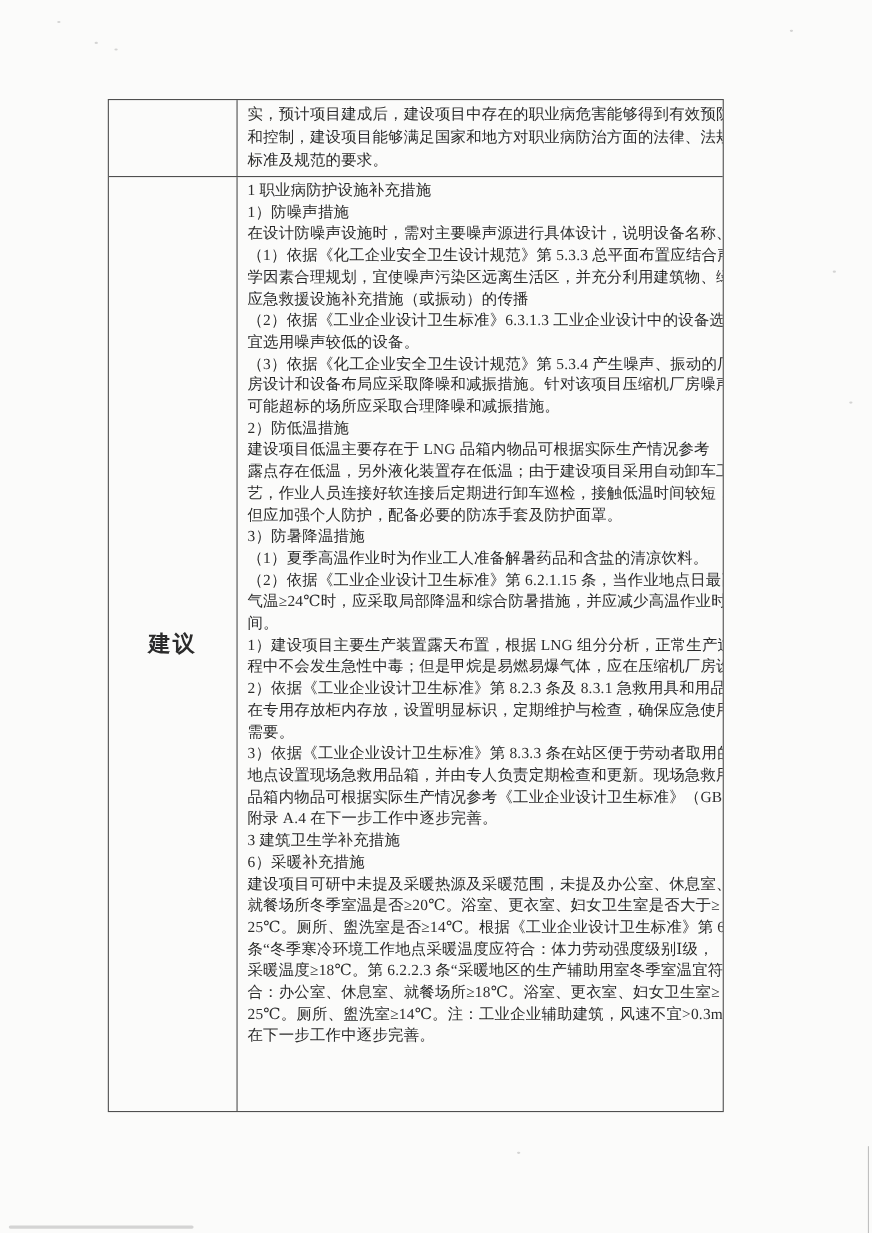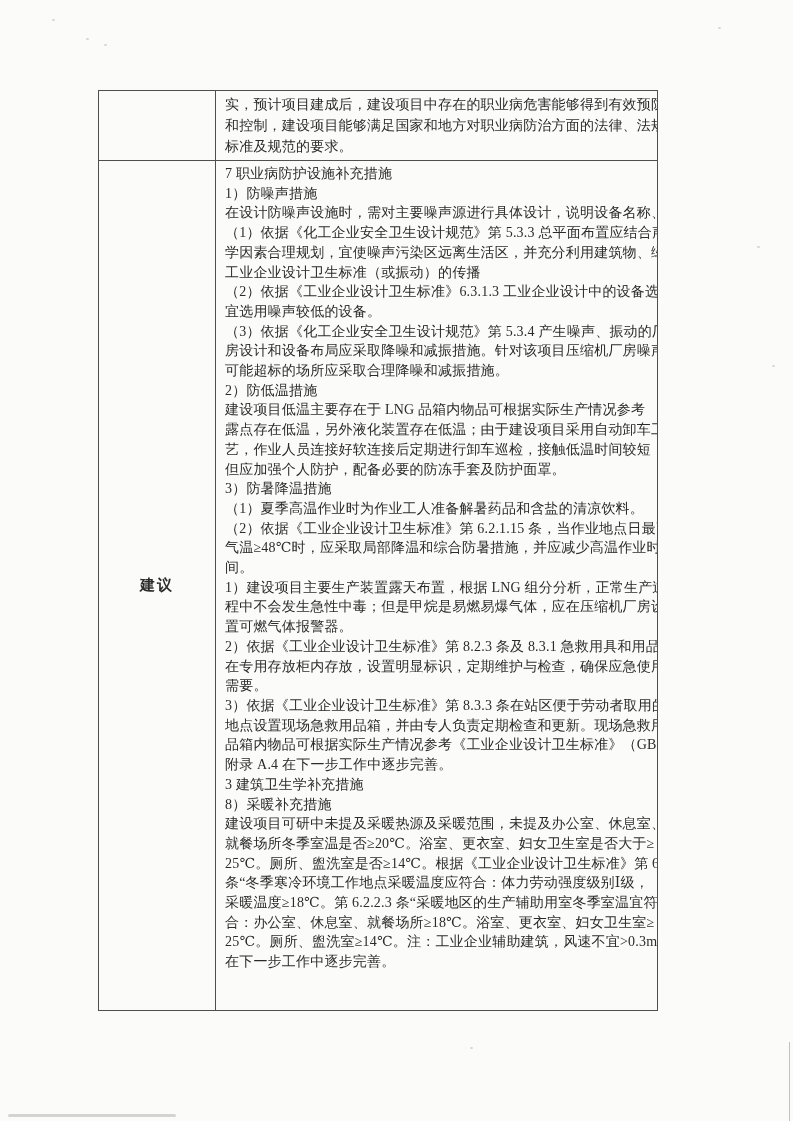--- a/index.html
+++ b/index.html
@@ -40,21 +40,21 @@
     box-sizing:border-box;
     display:flex;align-items:center;justify-content:center;
   }
   .cell-content{
     flex:1;
     box-sizing:border-box;
     padding:3px 6px 2px 9px;
     overflow:hidden;
   }
   .row-header-label{
-    font-size:15px;
+    font-size:20px;
     font-weight:bold;
     color:var(--ink);
     letter-spacing:2px;
   }
   .line{
     font-size:14px;
     line-height:19.7px;
     color:var(--ink);
     letter-spacing:0.2px;
     white-space:nowrap;
@@ -100,53 +100,52 @@
           <div class="line">和控制，建设项目能够满足国家和地方对职业病防治方面的法律、法规、</div>
           <div class="line">标准及规范的要求。</div>
         </div>
     </div>
 
     <div class="t-row row-suggestion">
       <div class="cell-label">
         <span class="row-header-label">建议</span>
       </div>
       <div class="cell-content">
-          <div class="line">7 职业病防护设施补充措施</div>
+          <div class="line">1 职业病防护设施补充措施</div>
           <div class="line">1）防噪声措施</div>
           <div class="line">在设计防噪声设施时，需对主要噪声源进行具体设计，说明设备名称、</div>
           <div class="line">（1）依据《化工企业安全卫生设计规范》第 5.3.3 总平面布置应结合声</div>
           <div class="line">学因素合理规划，宜使噪声污染区远离生活区，并充分利用建筑物、绿</div>
-          <div class="line">工业企业设计卫生标准（或振动）的传播</div>
+          <div class="line">应急救援设施补充措施（或振动）的传播</div>
           <div class="line">（2）依据《工业企业设计卫生标准》6.3.1.3 工业企业设计中的设备选择，</div>
           <div class="line">宜选用噪声较低的设备。</div>
           <div class="line">（3）依据《化工企业安全卫生设计规范》第 5.3.4 产生噪声、振动的厂</div>
           <div class="line">房设计和设备布局应采取降噪和减振措施。针对该项目压缩机厂房噪声</div>
           <div class="line">可能超标的场所应采取合理降噪和减振措施。</div>
           <div class="line">2）防低温措施</div>
           <div class="line">建设项目低温主要存在于 LNG 品箱内物品可根据实际生产情况参考</div>
           <div class="line">露点存在低温，另外液化装置存在低温；由于建设项目采用自动卸车工</div>
           <div class="line">艺，作业人员连接好软连接后定期进行卸车巡检，接触低温时间较短，</div>
           <div class="line">但应加强个人防护，配备必要的防冻手套及防护面罩。</div>
           <div class="line">3）防暑降温措施</div>
           <div class="line">（1）夏季高温作业时为作业工人准备解暑药品和含盐的清凉饮料。</div>
           <div class="line">（2）依据《工业企业设计卫生标准》第 6.2.1.15 条，当作业地点日最高</div>
-          <div class="line">气温≥48℃时，应采取局部降温和综合防暑措施，并应减少高温作业时</div>
+          <div class="line">气温≥24℃时，应采取局部降温和综合防暑措施，并应减少高温作业时</div>
           <div class="line">间。</div>
           <div class="line">1）建设项目主要生产装置露天布置，根据 LNG 组分分析，正常生产过</div>
           <div class="line">程中不会发生急性中毒；但是甲烷是易燃易爆气体，应在压缩机厂房设</div>
-          <div class="line">置可燃气体报警器。</div>
           <div class="line">2）依据《工业企业设计卫生标准》第 8.2.3 条及 8.3.1 急救用具和用品应</div>
           <div class="line">在专用存放柜内存放，设置明显标识，定期维护与检查，确保应急使用</div>
           <div class="line">需要。</div>
           <div class="line">3）依据《工业企业设计卫生标准》第 8.3.3 条在站区便于劳动者取用的</div>
           <div class="line">地点设置现场急救用品箱，并由专人负责定期检查和更新。现场急救用</div>
           <div class="line">品箱内物品可根据实际生产情况参考《工业企业设计卫生标准》（GBZ1）</div>
           <div class="line">附录 A.4 在下一步工作中逐步完善。</div>
           <div class="line">3 建筑卫生学补充措施</div>
-          <div class="line">8）采暖补充措施</div>
+          <div class="line">6）采暖补充措施</div>
           <div class="line">建设项目可研中未提及采暖热源及采暖范围，未提及办公室、休息室、</div>
           <div class="line">就餐场所冬季室温是否≥20℃。浴室、更衣室、妇女卫生室是否大于≥</div>
           <div class="line">25℃。厕所、盥洗室是否≥14℃。根据《工业企业设计卫生标准》第 6.2.2.2</div>
           <div class="line">条“冬季寒冷环境工作地点采暖温度应符合：体力劳动强度级别Ⅰ级，</div>
           <div class="line">采暖温度≥18℃。第 6.2.2.3 条“采暖地区的生产辅助用室冬季室温宜符</div>
           <div class="line">合：办公室、休息室、就餐场所≥18℃。浴室、更衣室、妇女卫生室≥</div>
           <div class="line">25℃。厕所、盥洗室≥14℃。注：工业企业辅助建筑，风速不宜&gt;0.3m/s。”</div>
           <div class="line">在下一步工作中逐步完善。</div>
         </div>
     </div>

